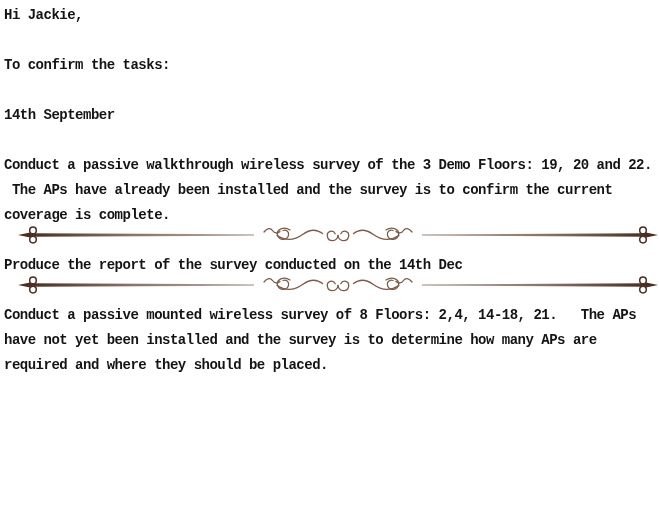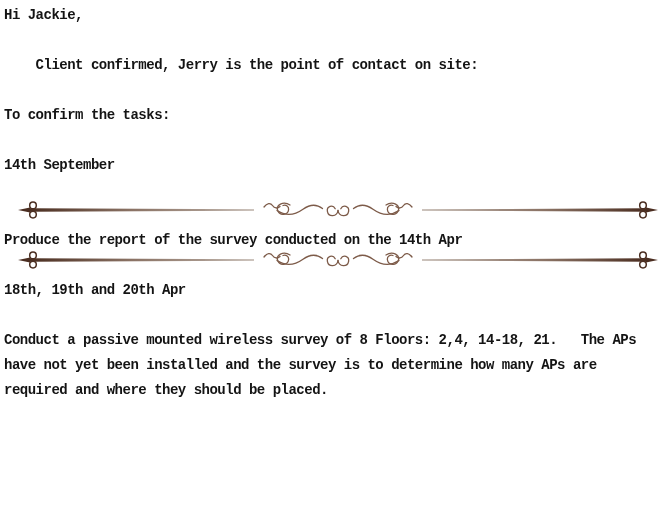--- a/index.html
+++ b/index.html
@@ -49,38 +49,39 @@
       <use href="#orn-half"></use>
       <use href="#orn-half" transform="translate(640,0) scale(-1,1)"></use>
     </g>
   </defs>
 </svg>
 
 <div class="page">
 
   <p class="gap">Hi Jackie,</p>
 
-  <p class="gap">    Client confirmed, Jerry is the point of contact on site:</p>
 
   <p class="gap">To confirm the tasks:</p>
 
   <p class="gap">14th September</p>
+  <p>Conduct a passive walkthrough wireless survey of the 3 Demo Floors: 19, 20 and 22.
+ The APs have already been installed and the survey is to confirm the current
+coverage is complete.</p>
 
   <div class="divider">
     <svg viewBox="0 0 640 26">
       <use href="#orn-full"></use>
     </svg>
   </div>
 
-  <p>Produce the report of the survey conducted on the 14th Apr</p>
+  <p>Produce the report of the survey conducted on the 14th Dec</p>
 
   <div class="divider">
     <svg viewBox="0 0 640 26">
       <use href="#orn-full"></use>
     </svg>
   </div>
 
-  <p class="gap">18th, 19th and 20th Apr</p>
   <p>Conduct a passive mounted wireless survey of 8 Floors: 2,4, 14-18, 21.   The APs
 have not yet been installed and the survey is to determine how many APs are
 required and where they should be placed.</p>
 
 </div>
 
 </body></html>

